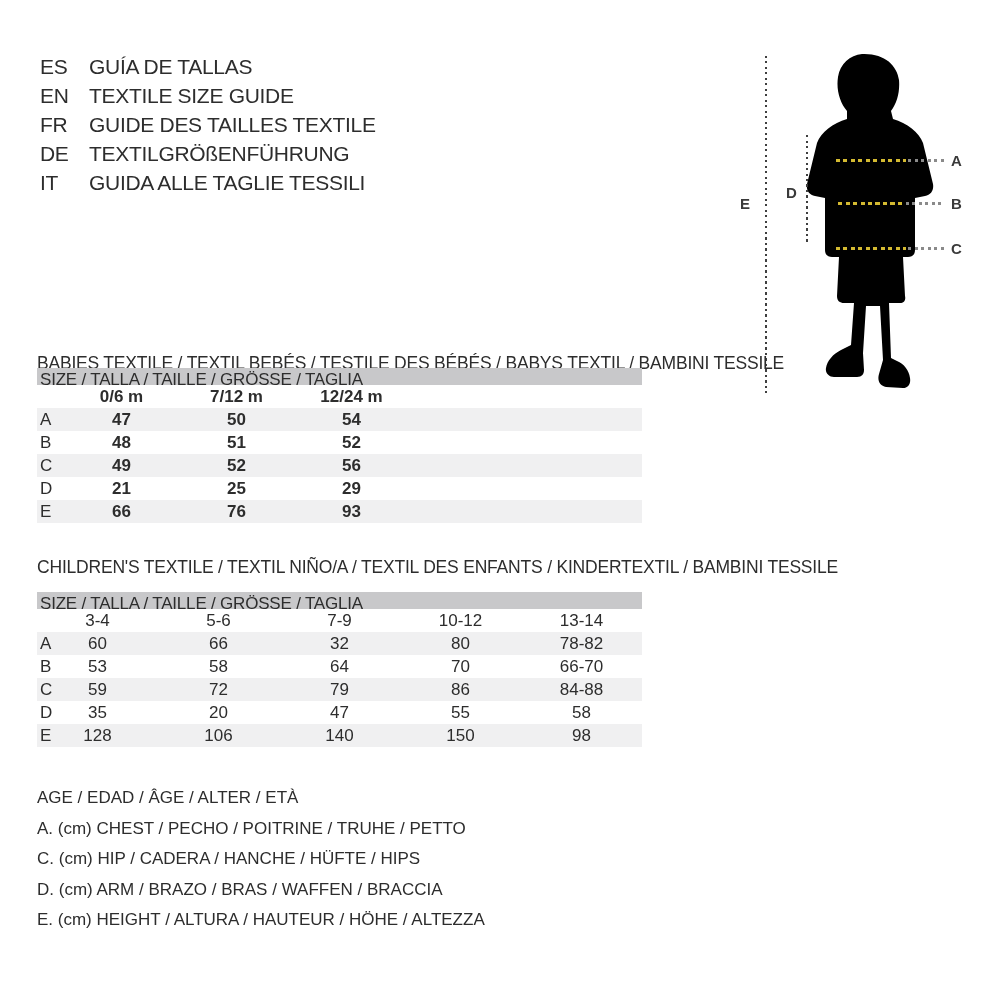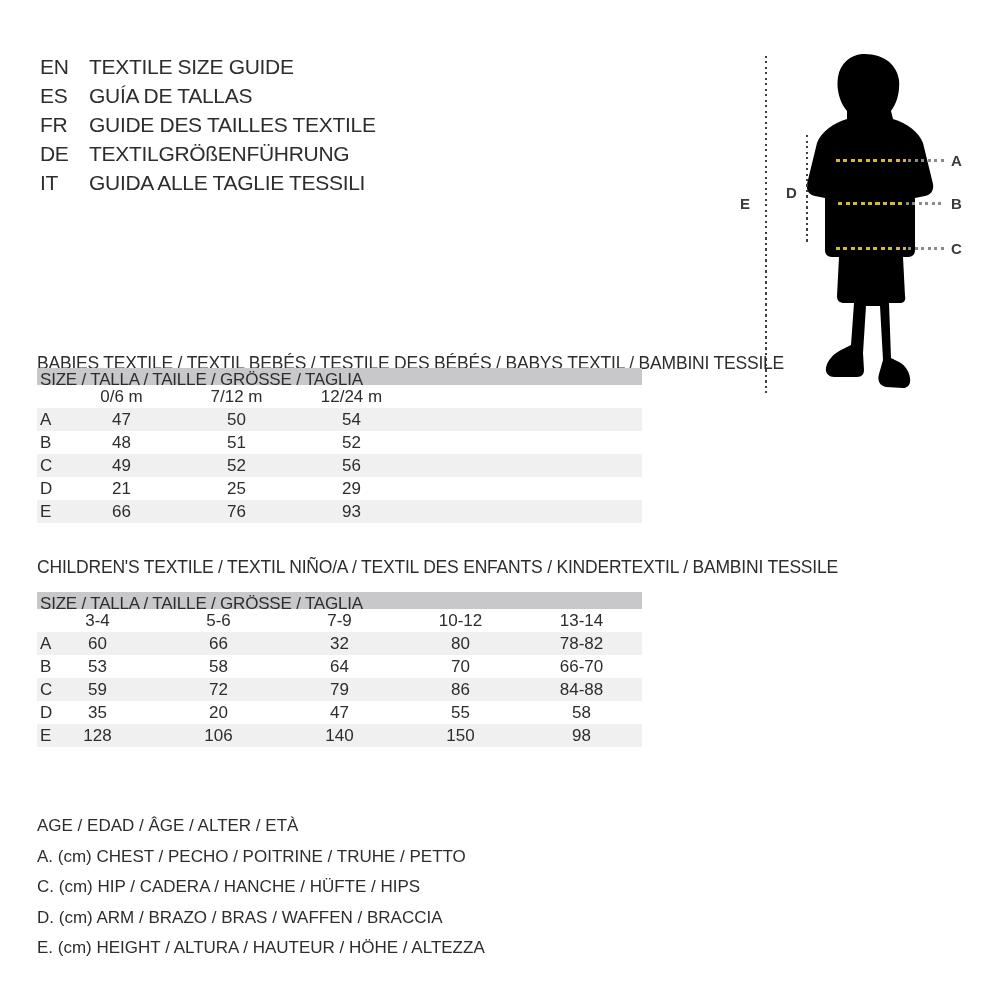--- a/index.html
+++ b/index.html
@@ -28,38 +28,38 @@
 
   
   .size-table { position:absolute; left:37px; width:605px; font-size:17px; }
   .table-bar { height:17px; line-height:23px; background:#c8c8ca; padding-left:3px; letter-spacing:-0.2px; }
   .t-row { position:relative; height:23px; line-height:23px; }
   .t-row.striped { background:#f0f0f1; }
   .row-label { position:absolute; left:3px; top:0; }
   .cells { display:flex; height:23px; }
   .cell { text-align:center; }
   .babies-cells { margin-left:27px; }
-  .babies-cells .cell { width:115px; flex:0 0 115px; }
+  .babies-cells .cell { width:115px; flex:0 0 115px;font-weight:bold; }
   .children-cells .cell { width:121px; flex:0 0 121px;text-align:center; }
 
   
-  #legend { left:37px; top:811px; font-size:17px; }
+  #legend { left:37px; top:783px; font-size:17px; }
   .legend-line { height:30.5px; line-height:30.5px; white-space:nowrap; }
 </style>
 </head>
 <body>
 
 <div class="abs" id="lang-list">
   <div class="lang-row">
+    <span class="lang-code">ES</span>
+    <span class="lang-label">GUÍA DE TALLAS</span>
+  </div>
+  <div class="lang-row">
     <span class="lang-code">EN</span>
     <span class="lang-label">TEXTILE SIZE GUIDE</span>
-  </div>
-  <div class="lang-row">
-    <span class="lang-code">ES</span>
-    <span class="lang-label">GUÍA DE TALLAS</span>
   </div>
   <div class="lang-row">
     <span class="lang-code">FR</span>
     <span class="lang-label">GUIDE DES TAILLES TEXTILE</span>
   </div>
   <div class="lang-row">
     <span class="lang-code">DE</span>
     <span class="lang-label">TEXTILGRÖßENFÜHRUNG</span>
   </div>
   <div class="lang-row">

